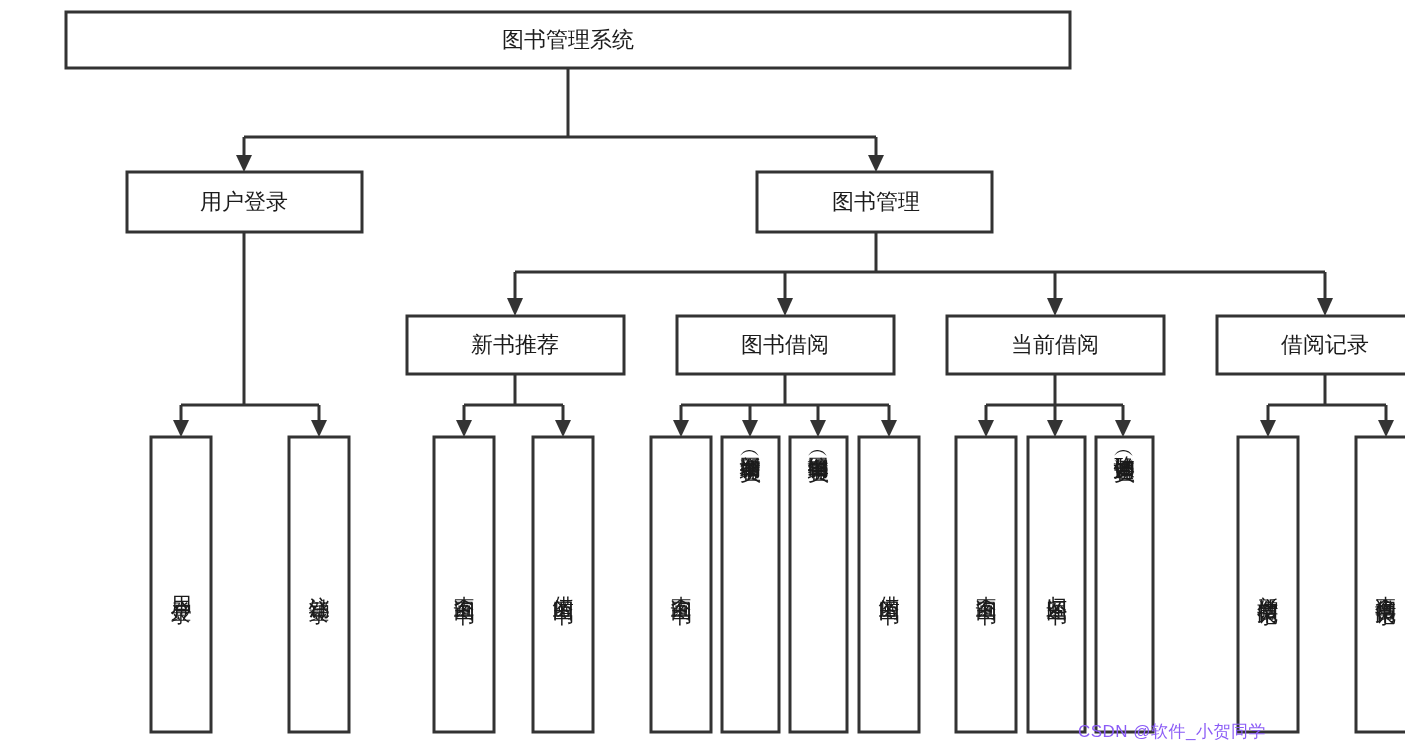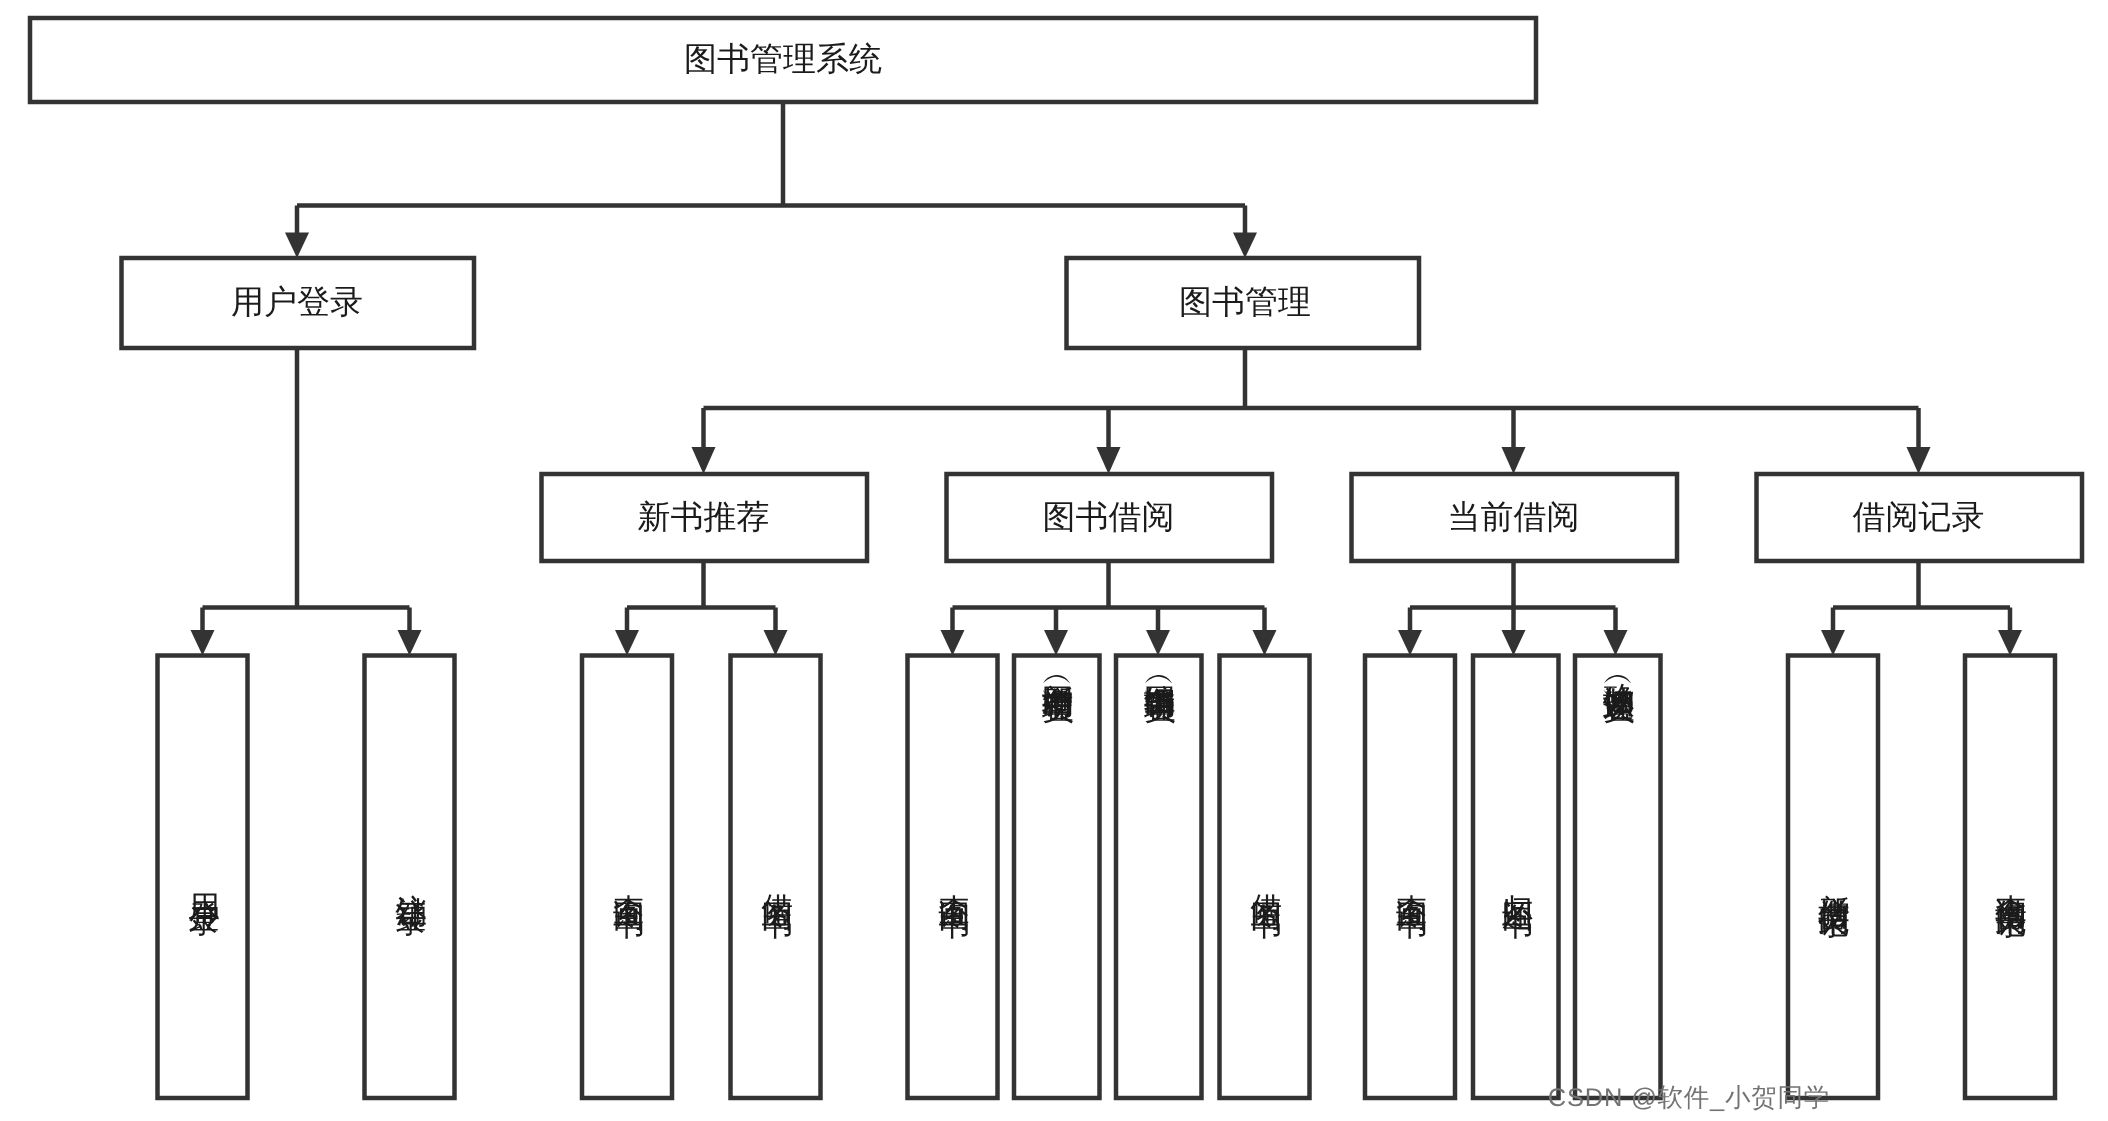--- a/index.html
+++ b/index.html
@@ -12,20 +12,21 @@
     font-family: "Liberation Sans", "DejaVu Sans", sans-serif;
     width: 1405px;
     height: 747px;
     overflow: hidden;
   }
   #diagram-root {
     position: relative;
     width: 1228px;
     height: 747px;
     background: #ffffff;
+    margin-left: 46px;
   }
   svg#flowchart {
     position: absolute;
     top: 0;
     left: 0;
     width: 1405px;
     height: 747px;
     display: block;
   }
   .node-rect {
@@ -48,21 +49,21 @@
   .arrow-head {
     fill: #333333;
     stroke: none;
   }
   .watermark {
     position: absolute;
     right: 8px;
     bottom: 4px;
     font-family: "Liberation Sans", "DejaVu Sans", sans-serif;
     font-size: 17px;
-    color: #737373;
+    color: #8b5cf6;
     white-space: nowrap;
     letter-spacing: 0.5px;
     user-select: none;
   }
 </style>
 </head>
 <body>
 
 <div id="diagram-root">
 

